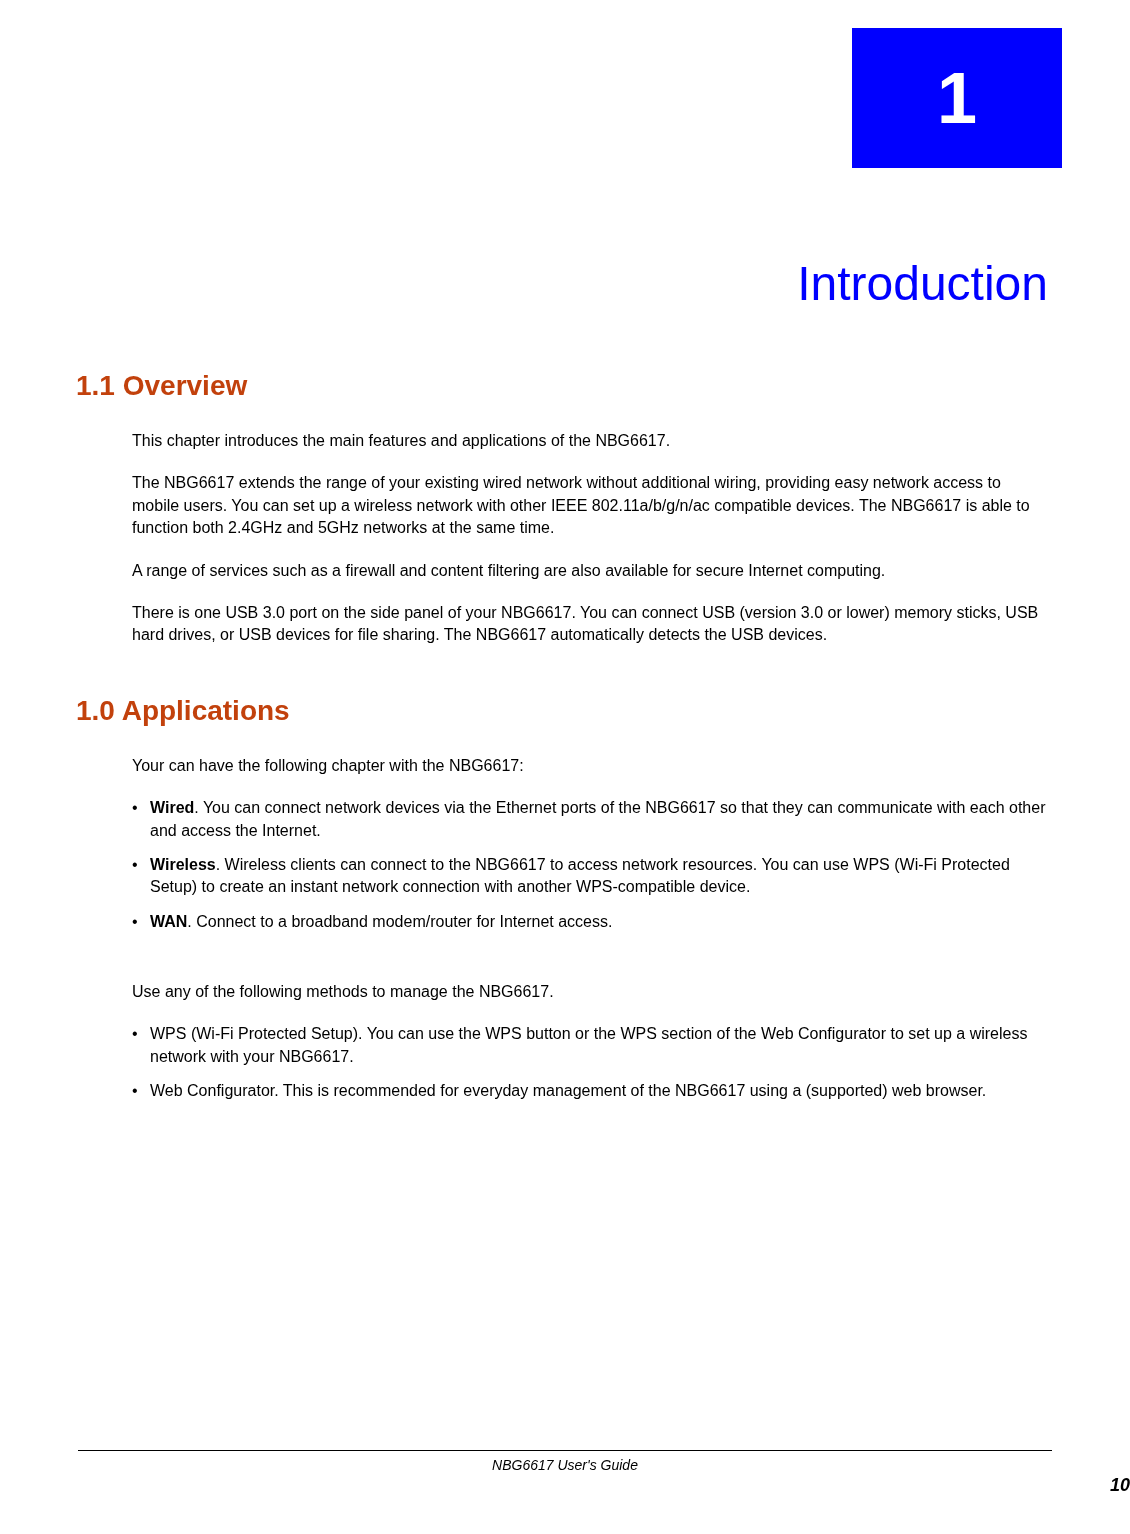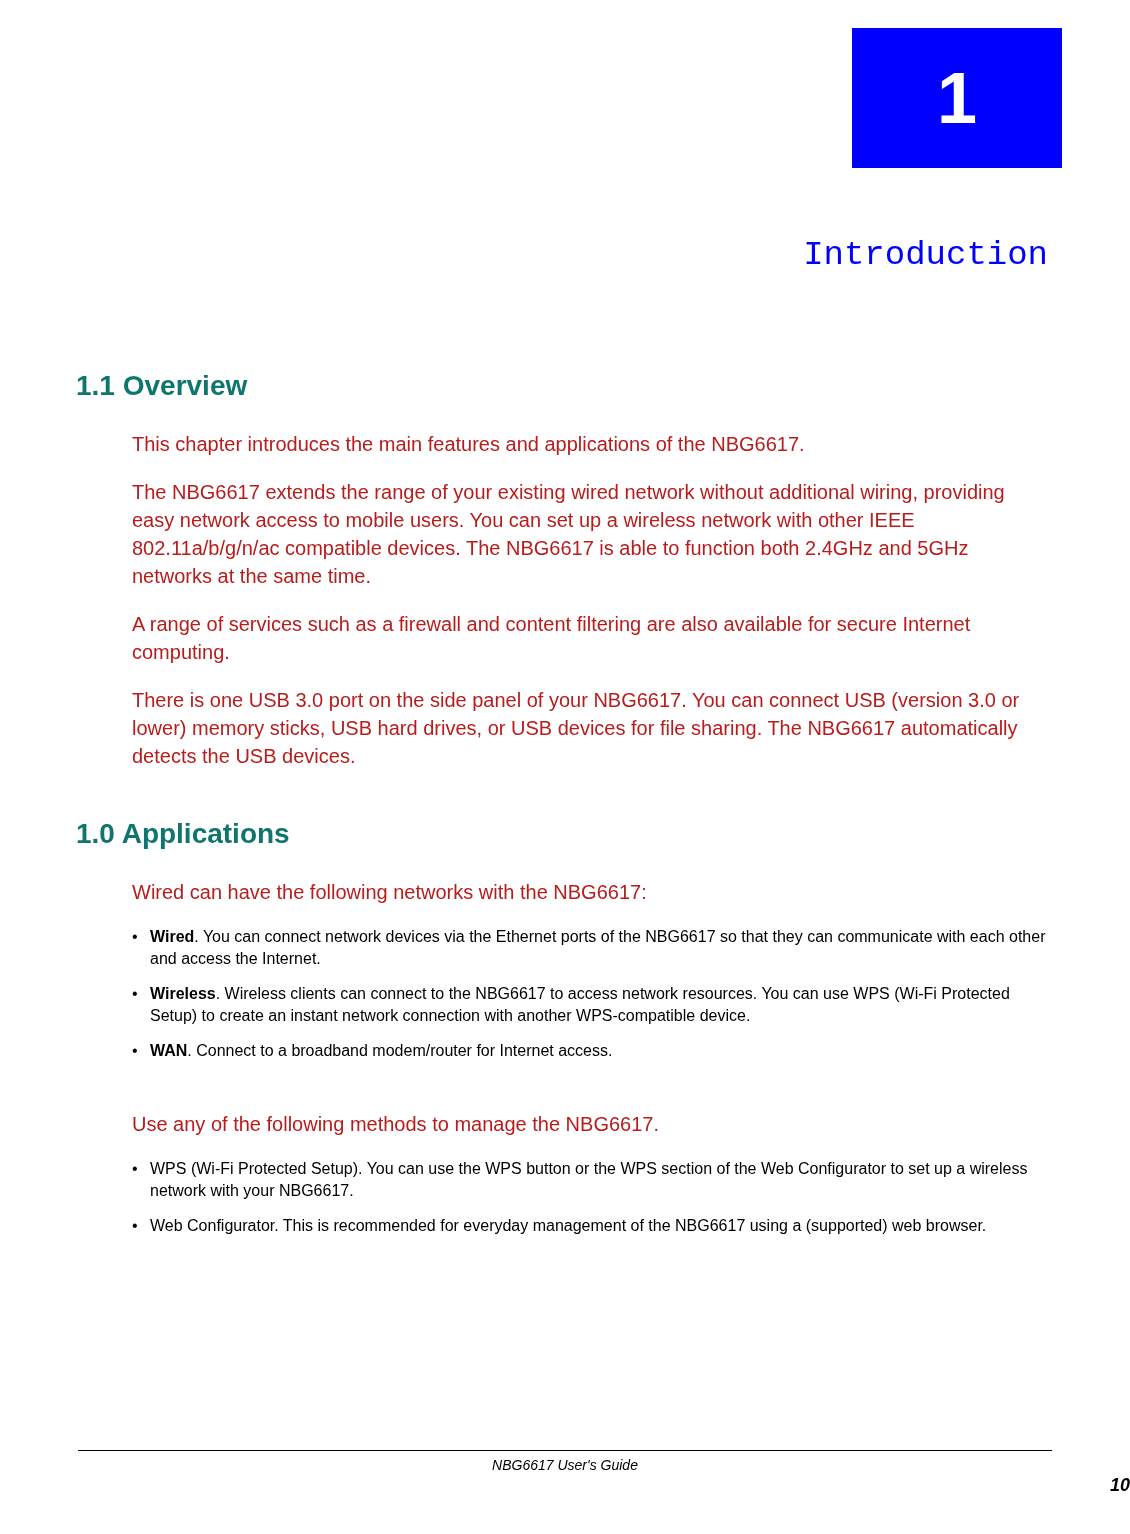--- a/index.html
+++ b/index.html
@@ -26,44 +26,44 @@
       align-items: center;
       justify-content: center;
     }
     .chapter-number {
       font-size: 72px;
       font-weight: bold;
       font-family: Arial, Helvetica, sans-serif;
     }
     .chapter-title {
       position: absolute;
-      top: 236px;
+      top: 256px;
       right: 82px;
       color: #0000ff;
-      font-size: 34px;
-      font-family: Liberation Mono, monospace;
+      font-size: 48px;
+      font-family: Liberation Sans, sans-serif;
       font-weight: normal;
     }
     .content {
       position: absolute;
       top: 370px;
       left: 76px;
       right: 80px;
     }
     .section-heading {
       font-family: Arial, Helvetica, sans-serif;
       font-size: 28px;
       font-weight: bold;
-      color: #0f766e;
+      color: #c2410c;
       margin-bottom: 28px;
     }
     .body-text {
-      font-size: 20px;
+      font-size: 16px;
       line-height: 1.4;
-      color: #b91c1c;
+      color: #000000;
       margin-left: 56px;
       margin-bottom: 20px;
     }
     .section-block {
       margin-bottom: 48px;
     }
     .bullet-list {
       margin-left: 56px;
     }
     .bullet-item {
@@ -120,21 +120,21 @@
   <div class="section-block">
     <h2 class="section-heading">1.1  Overview</h2>
     <p class="body-text">This chapter introduces the main features and applications of the NBG6617.</p>
     <p class="body-text">The NBG6617 extends the range of your existing wired network without additional wiring, providing easy network access to mobile users. You can set up a wireless network with other IEEE 802.11a/b/g/n/ac compatible devices. The NBG6617 is able to function both 2.4GHz and 5GHz networks at the same time.</p>
     <p class="body-text">A range of services such as a firewall and content filtering are also available for secure Internet computing.</p>
     <p class="body-text">There is one USB 3.0 port on the side panel of your NBG6617. You can connect USB (version 3.0 or lower) memory sticks, USB hard drives, or USB devices for file sharing. The NBG6617 automatically detects the USB devices.</p>
   </div>
 
   <div class="section-block">
     <h2 class="section-heading">1.0  Applications</h2>
-    <p class="body-text">Wired can have the following networks with the NBG6617:</p>
+    <p class="body-text">Your can have the following chapter with the NBG6617:</p>
     <div class="bullet-list">
       <div class="bullet-item">
         <span class="bullet">•</span>
         <span class="bullet-content"><span class="bold">Wired</span><span>. You can connect network devices via the Ethernet ports of the NBG6617 so that they can communicate with each other and access the Internet.</span></span>
       </div>
       <div class="bullet-item">
         <span class="bullet">•</span>
         <span class="bullet-content"><span class="bold">Wireless</span><span>. Wireless clients can connect to the NBG6617 to access network resources. You can use WPS (Wi-Fi Protected Setup) to create an instant network connection with another WPS-compatible device.</span></span>
       </div>
       <div class="bullet-item">

